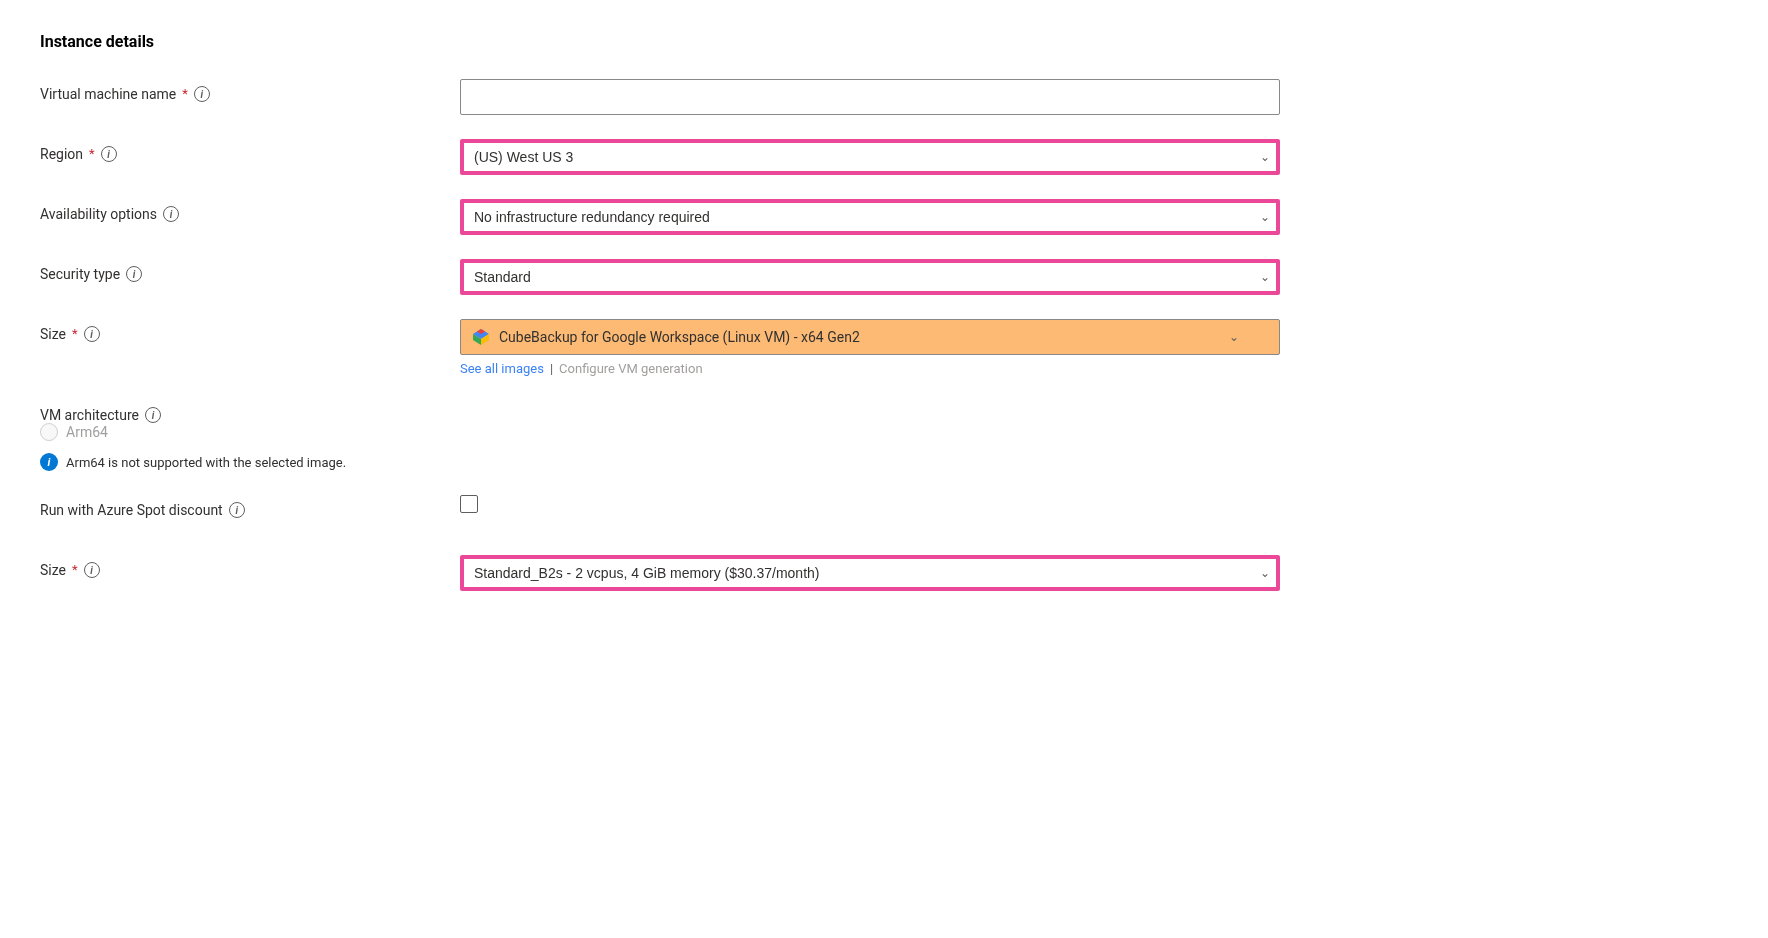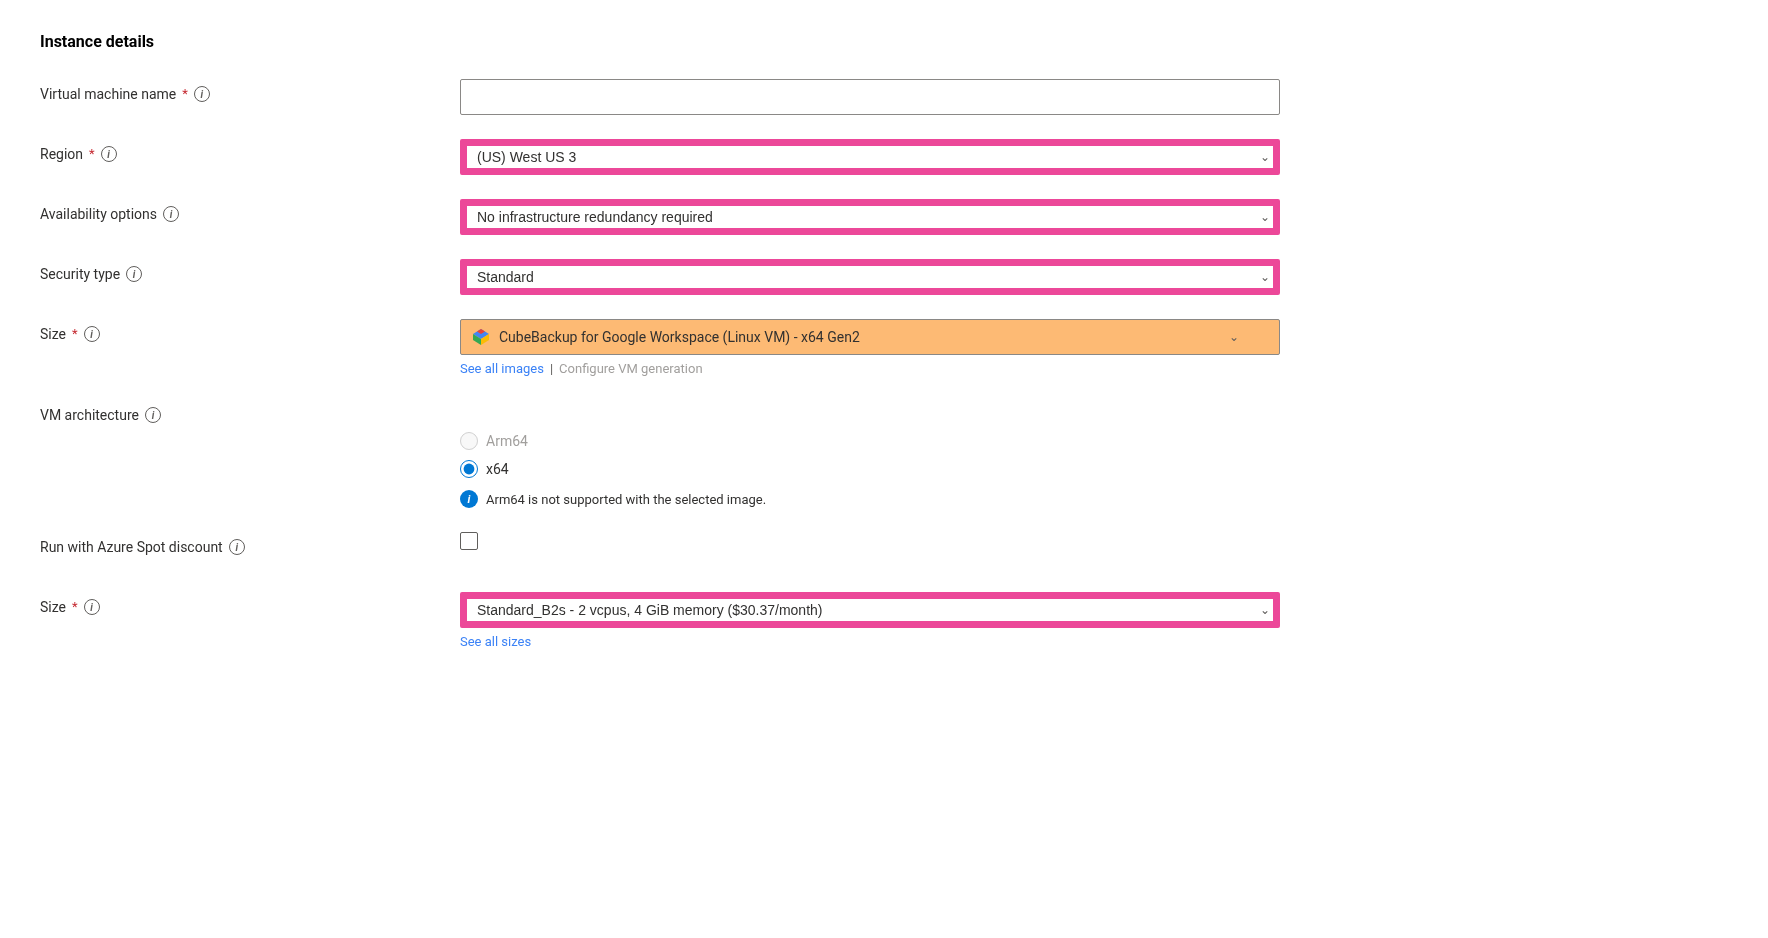--- a/index.html
+++ b/index.html
@@ -79,21 +79,21 @@
     }
 
     .select-wrapper {
       position: relative;
       width: 100%;
     }
 
     .select-field {
       width: 100%;
       height: 36px;
-      border: 7px solid #ec4899;
+      border: 4px solid #ec4899;
       border-radius: 2px;
       padding: 0 36px 0 10px;
       font-size: 14px;
       color: #323130;
       background: #ffffff;
       appearance: none;
       -webkit-appearance: none;
       cursor: pointer;
       outline: none;
     }
@@ -221,26 +221,26 @@
     }
 
     .cube-backup-icon {
       width: 20px;
       height: 20px;
       flex-shrink: 0;
     }
 
     .vm-arch-form-row {
       align-items: flex-start;
+      flex-direction: column;
     }
 
     .vm-arch-control {
       display: flex;
       flex-direction: column;
-      margin-top: 32px;
     }
   </style>
 </head>
 <body>
 
 <div class="section-title">Instance details</div>
 
 <div class="form-row">
   <div class="form-label">
     <span>Virtual machine name</span>
@@ -339,24 +339,20 @@
     <span class="info-icon" title="VM architecture information">i</span>
   </div>
   <div class="form-control vm-arch-control">
     <div class="radio-group">
 
       <label class="radio-item">
         <input type="radio" class="radio-input" name="vm_arch" value="Arm64" disabled="" style="">
         <span class="radio-label disabled">Arm64</span>
       </label>
 
-      <label class="radio-item">
-        <input type="radio" class="radio-input" name="vm_arch" value="x64" checked="" style="">
-        <span class="radio-label">x64</span>
-      </label>
     </div>
     <div class="info-message">
       <span class="info-circle-icon">i</span>
       <span>Arm64 is not supported with the selected image.</span>
     </div>
   </div>
 </div>
 
 <div class="form-row">
   <div class="form-label">
@@ -374,17 +370,14 @@
     <span class="required-star">*</span>
     <span class="info-icon" title="Size information">i</span>
   </div>
   <div class="form-control image-row-control">
     <div class="select-wrapper">
       <select class="select-field">
         <option value="b2s" selected="">Standard_B2s - 2 vcpus, 4 GiB memory ($30.37/month)</option>
       </select>
       <span class="select-chevron">⌄</span>
     </div>
-    <div class="image-links">
-      <a class="link-blue">See all sizes</a>
-    </div>
   </div>
 </div>
 
 </body></html>

